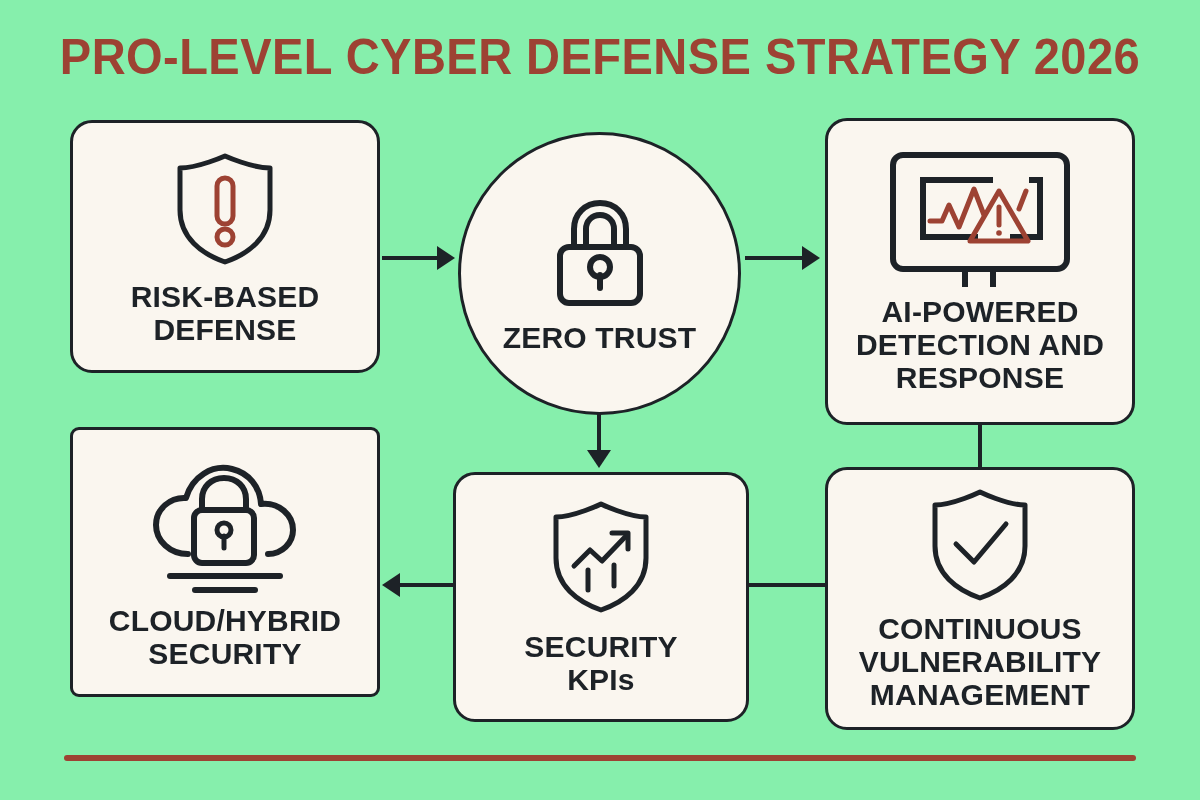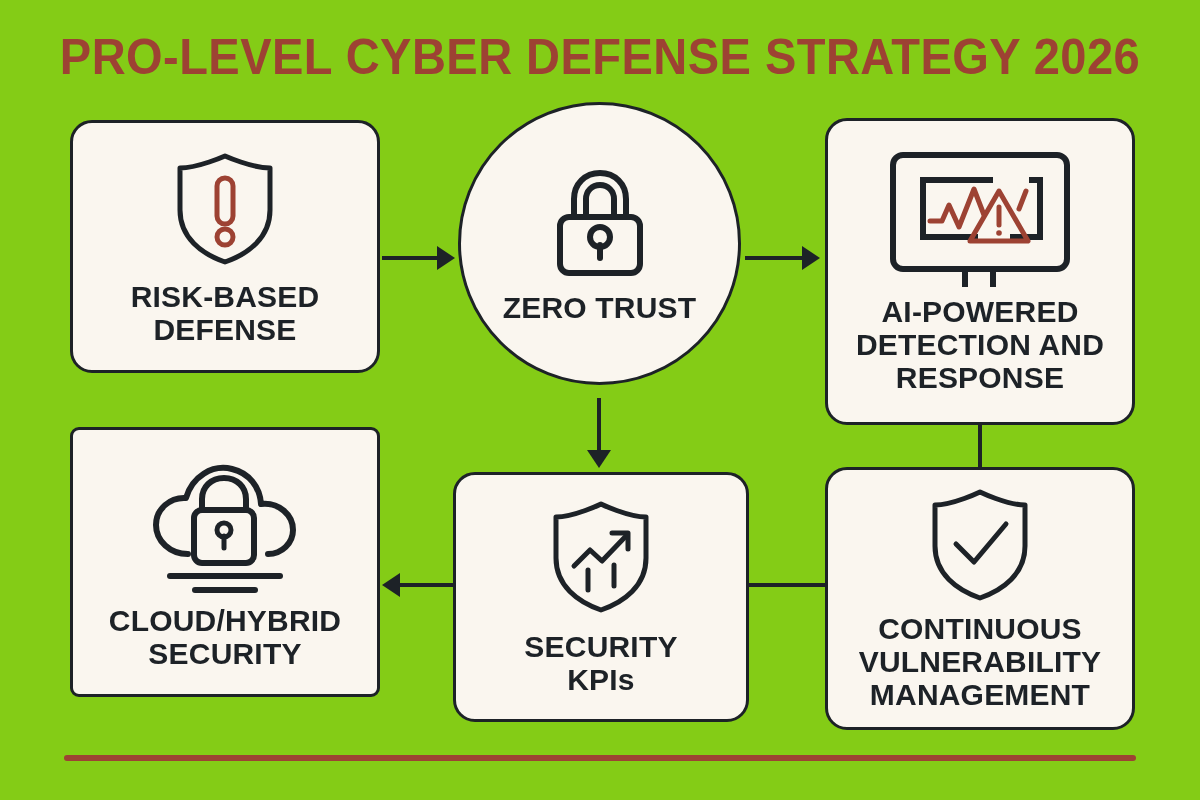--- a/index.html
+++ b/index.html
@@ -10,21 +10,21 @@
     width: 1200px;
     height: 800px;
     background: #faf6ef;
     font-family: "Liberation Sans", sans-serif;
     overflow: hidden;
   }
   #canvas {
     position: relative;
     width: 1200px;
     height: 800px;
-    background: #84cc16;
+    background: #86efac;
   }
 
   
   .title {
     position: absolute;
     left: 0;
     top: 28px;
     width: 1200px;
     text-align: center;
     font-family: "Liberation Sans Narrow", "Liberation Sans", sans-serif;
@@ -74,21 +74,21 @@
     line-height: 1.1;
     white-space: pre-line;
     letter-spacing: 0.2px;
   }
 
   
   #node-risk  { left: 70px;  top: 120px; width: 310px; height: 253px; }
   #node-risk .node-icon { margin-bottom: 12px; }
   #node-risk .node-label { font-size: 30px; }
 
-  #node-zero  { left: 458px; top: 102px; width: 283px; height: 283px; }
+  #node-zero  { left: 458px; top: 132px; width: 283px; height: 283px; }
   #node-zero .node-icon { margin-bottom: 10px; }
   #node-zero .node-label { font-size: 30px; }
 
   #node-ai    { left: 825px; top: 118px; width: 310px; height: 307px; align-items: center; }
   #node-ai .node-icon { margin-bottom: 8px; }
   #node-ai .node-label { font-size: 30px; }
 
   #node-cloud { left: 70px;  top: 427px; width: 310px; height: 270px; border-radius: 9px; }
   #node-cloud .node-icon { margin-bottom: 10px; }
   #node-cloud .node-label { font-size: 30px; }

